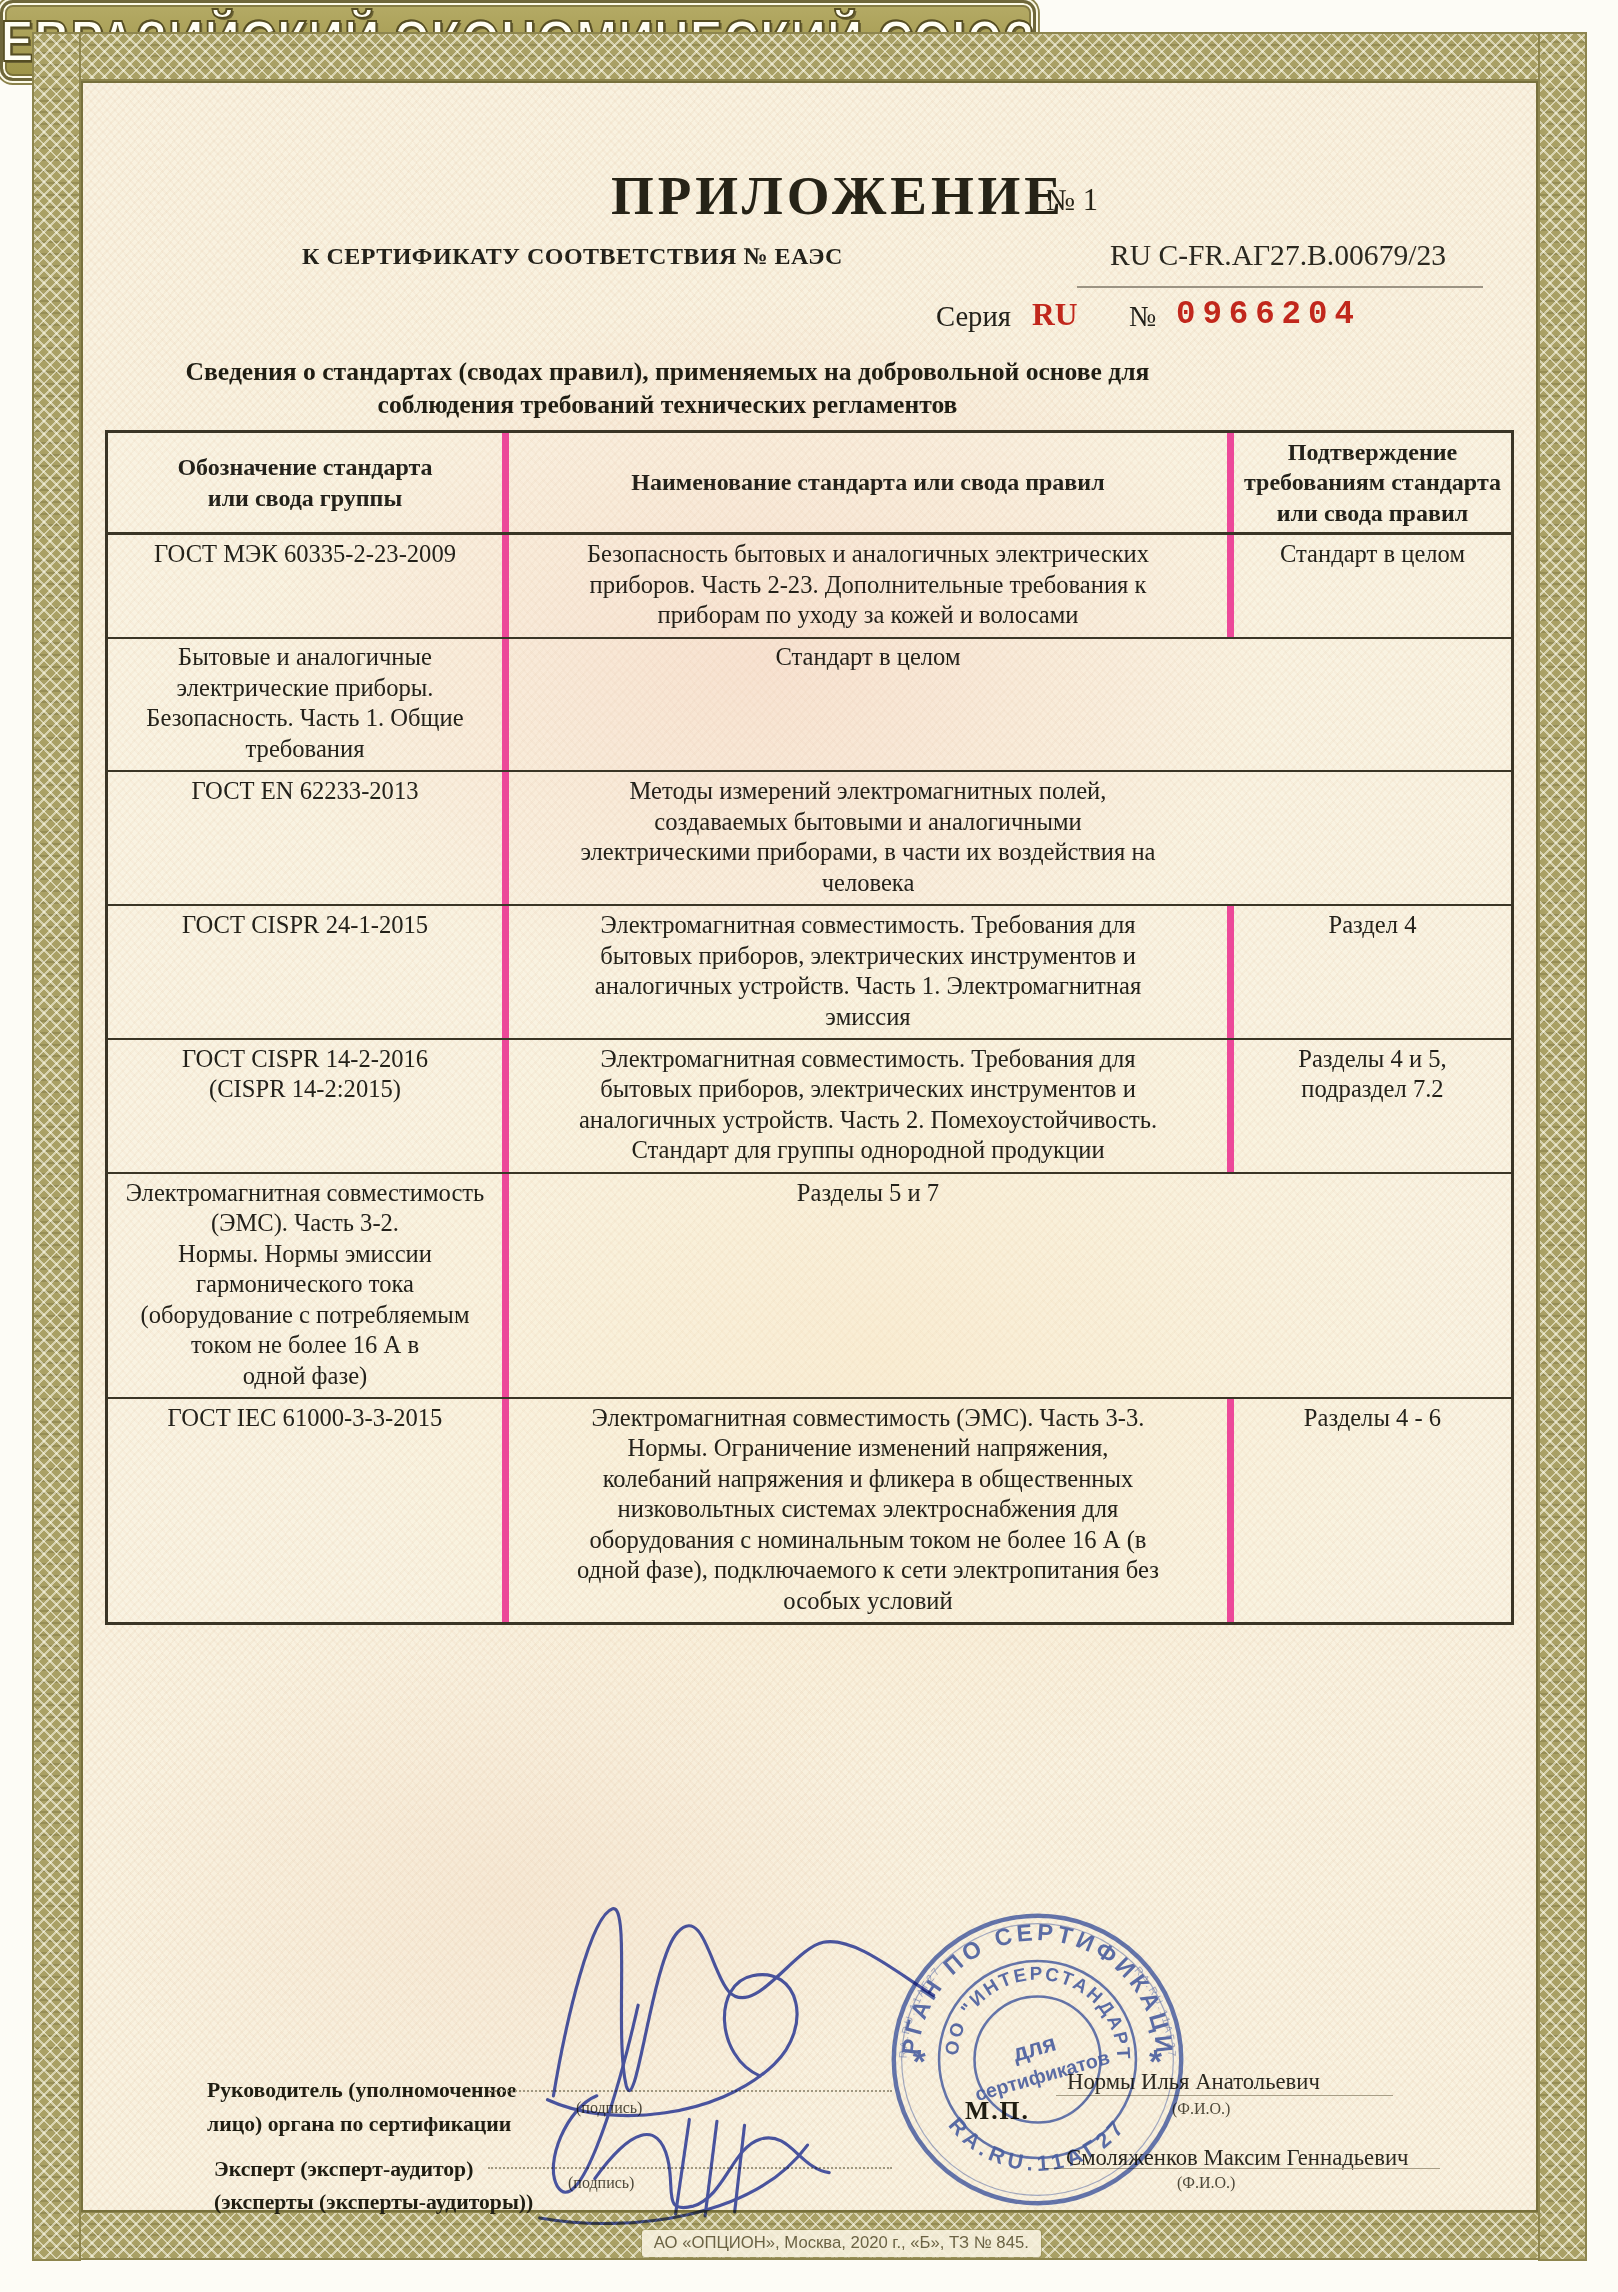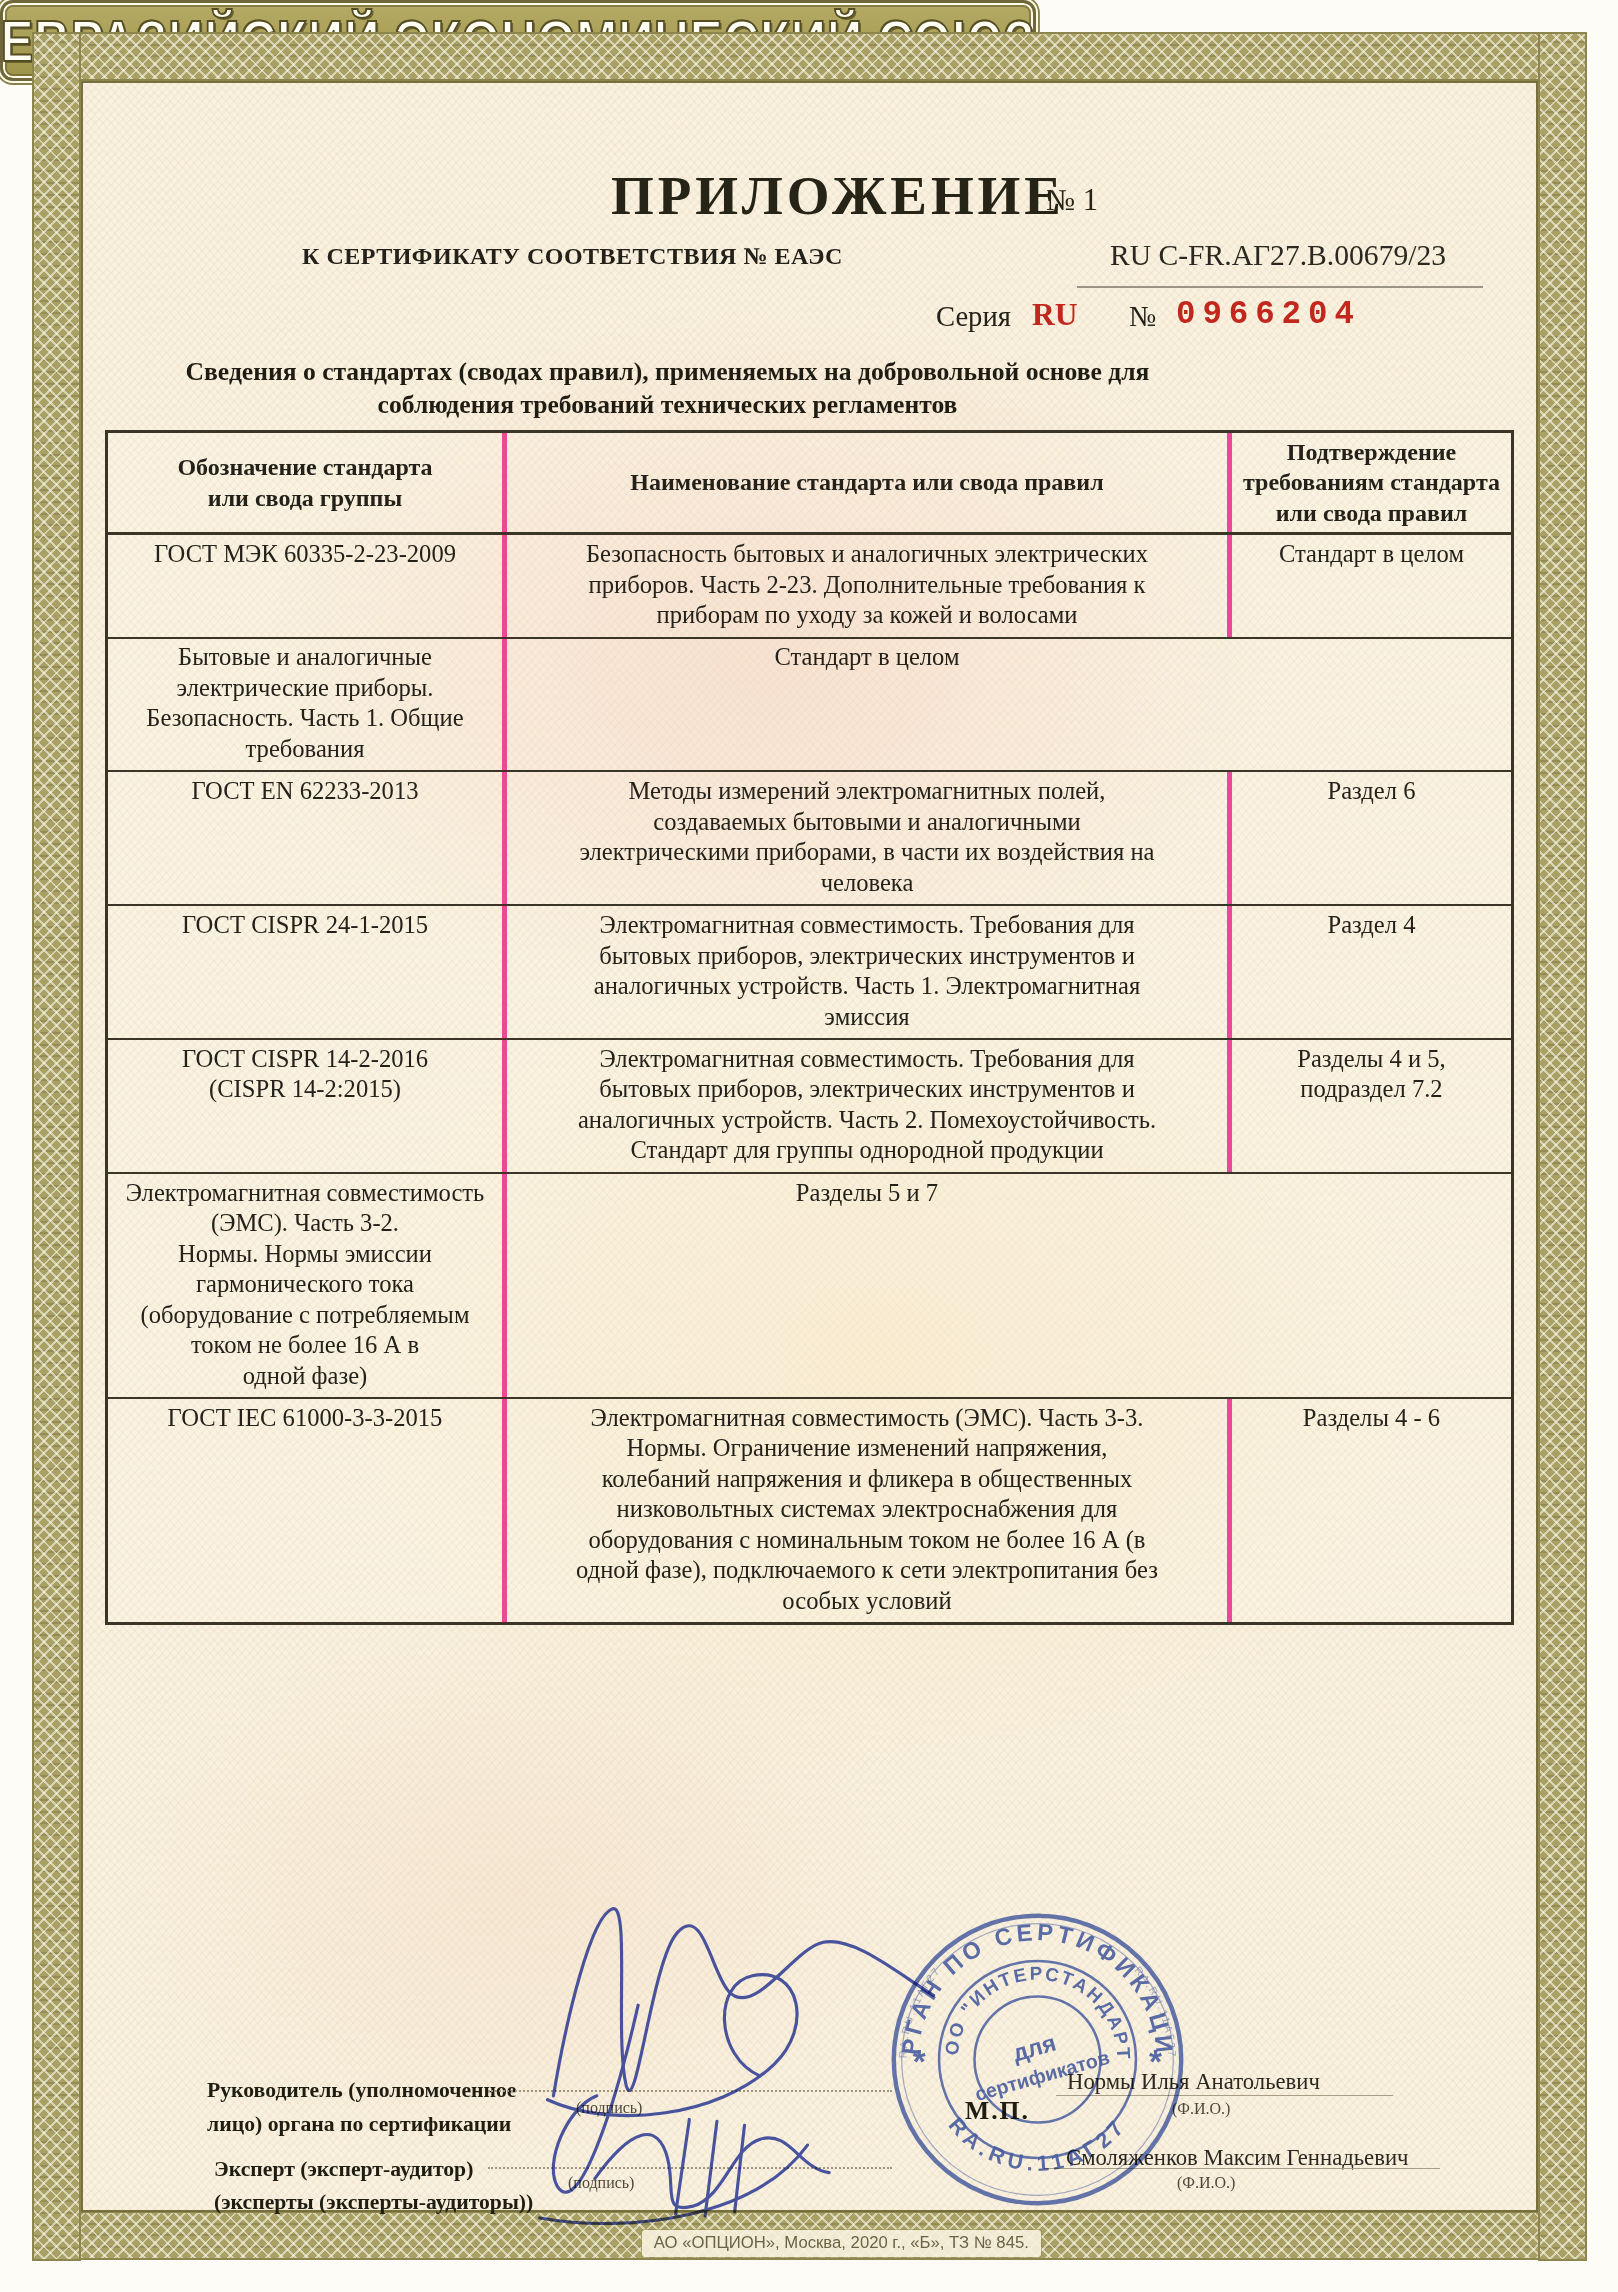--- a/index.html
+++ b/index.html
@@ -76,21 +76,21 @@
     background:rgba(255,252,240,.14);
   }
   .trow{display:grid; grid-template-columns:394px 725px 284px;}
   .trow.header{border-bottom:3px solid #3a3526;}
   .trow.body + .trow.body{border-top:2px solid #3a3526;}
   .tcell{
     box-sizing:border-box; padding:3.9px 15.8px 5.9px;
     text-align:center; font-size:24.6px; line-height:30.5px;
     white-space:pre-line; color:#23211a;
   }
-  .tcell + .tcell{border-left:5px solid #ec4899;}
+  .tcell + .tcell{border-left:7px solid #ec4899;}
   .trow.header .tcell{
     display:flex; align-items:center; justify-content:center;
     font-weight:bold; font-size:24px; line-height:30.5px; min-height:93px; padding:3.9px 9.9px;
   }
   
   .sig-label{font-weight:bold; font-size:21.7px; line-height:34px; white-space:pre-line; color:#1f1d12;}
   .sig-label.head{left:207px; top:2073px; width:473px;}
   .sig-label.expert{left:214px; top:2153px; width:473px; line-height:32.5px;}
   .sig-line{border-bottom:2px dotted #9f9780; height:0;}
   .sig-line.l1{left:488px; top:2090px; width:404px;}
@@ -169,21 +169,20 @@
       <div class="tcell">Бытовые и аналогичные электрические приборы.
 Безопасность. Часть 1. Общие требования</div>
       <div class="tcell">Стандарт в целом</div>
     </div>
     <div class="trow body" style="min-height:130px">
       <div class="tcell">ГОСТ EN 62233-2013</div>
       <div class="tcell">Методы измерений электромагнитных полей,
 создаваемых бытовыми и аналогичными
 электрическими приборами, в части их воздействия на
 человека</div>
-      <div class="tcell">Раздел 6</div>
     </div>
     <div class="trow body" style="min-height:124px">
       <div class="tcell">ГОСТ CISPR 24-1-2015</div>
       <div class="tcell">Электромагнитная совместимость. Требования для
 бытовых приборов, электрических инструментов и
 аналогичных устройств. Часть 1. Электромагнитная
 эмиссия</div>
       <div class="tcell">Раздел 4</div>
     </div>
     <div class="trow body" style="min-height:130px">

